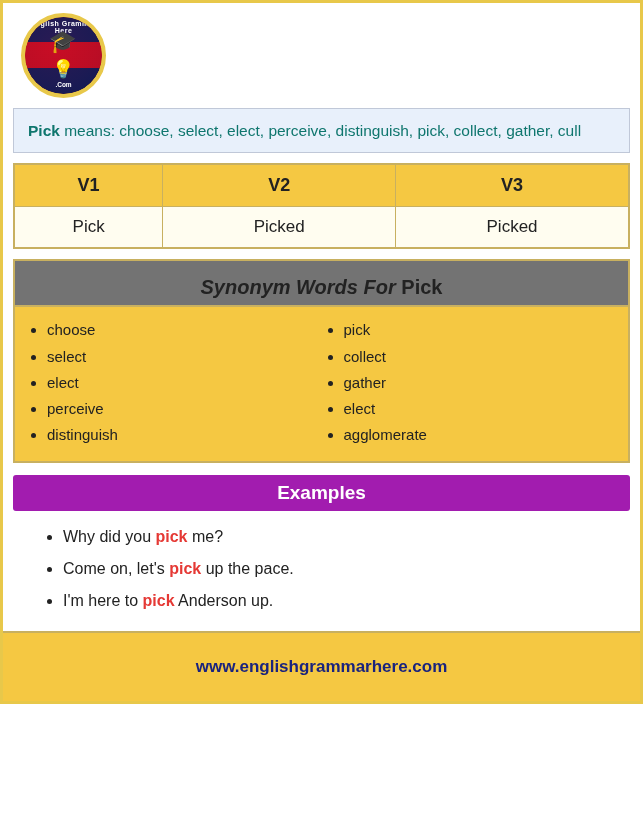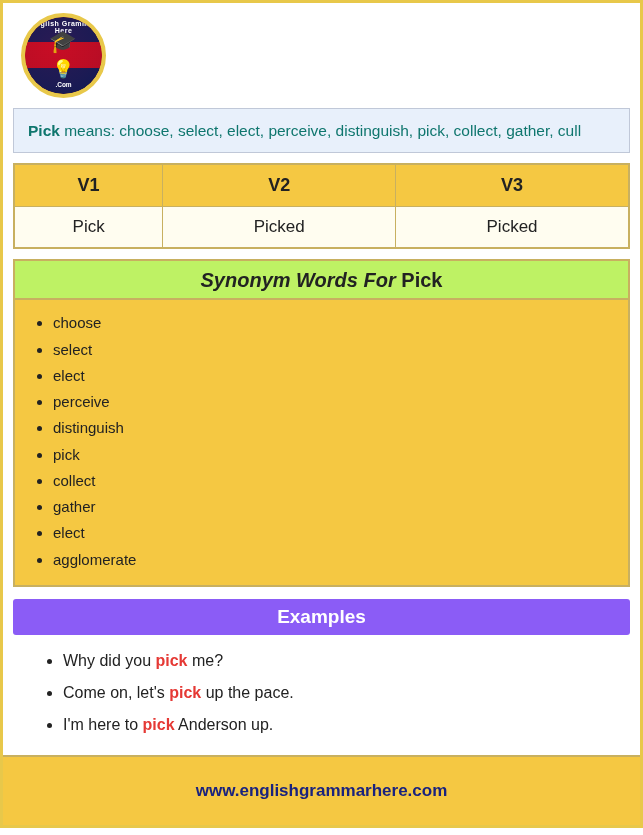--- a/index.html
+++ b/index.html
@@ -146,56 +146,55 @@
       color: #222;
     }
 
     
     .synonyms-section {
       margin: 10px 10px 0 10px;
       border: 2px solid #c8b060;
       background: #f5c842;
     }
     .synonyms-title {
-      background: #bef264;
+      background: #737373;
       text-align: center;
       font-size: 20px;
       font-weight: bold;
-      padding: 8px 0 6px 0;
+      padding: 15px 0 6px 0;
       color: #222;
       border-bottom: 2px solid #c8b060;
     }
     .synonyms-title span {
       font-style: italic;
     }
     .synonyms-body {
       display: flex;
       background: #f5c842;
-      padding: 10px 10px 12px 16px;
+      padding: 10px 10px 12px 10px;
       gap: 0;
-      flex-direction: column;
     }
     .synonyms-col {
       flex: 1;
       padding: 0 4px;
     }
     .synonyms-col ul {
       list-style: disc;
       padding-left: 18px;
     }
     .synonyms-col ul li {
       font-size: 15px;
       line-height: 1.75;
       color: #222;
     }
 
     
     .examples-header {
       margin: 12px 10px 0 10px;
-      background: #8b5cf6;
+      background: #a21caf;
       color: #fff;
       text-align: center;
       font-size: 19px;
       font-weight: bold;
       padding: 7px 5px;
       border-radius: 3px;
     }
     .examples-body {
       padding: 10px 30px 14px 50px;
     }

